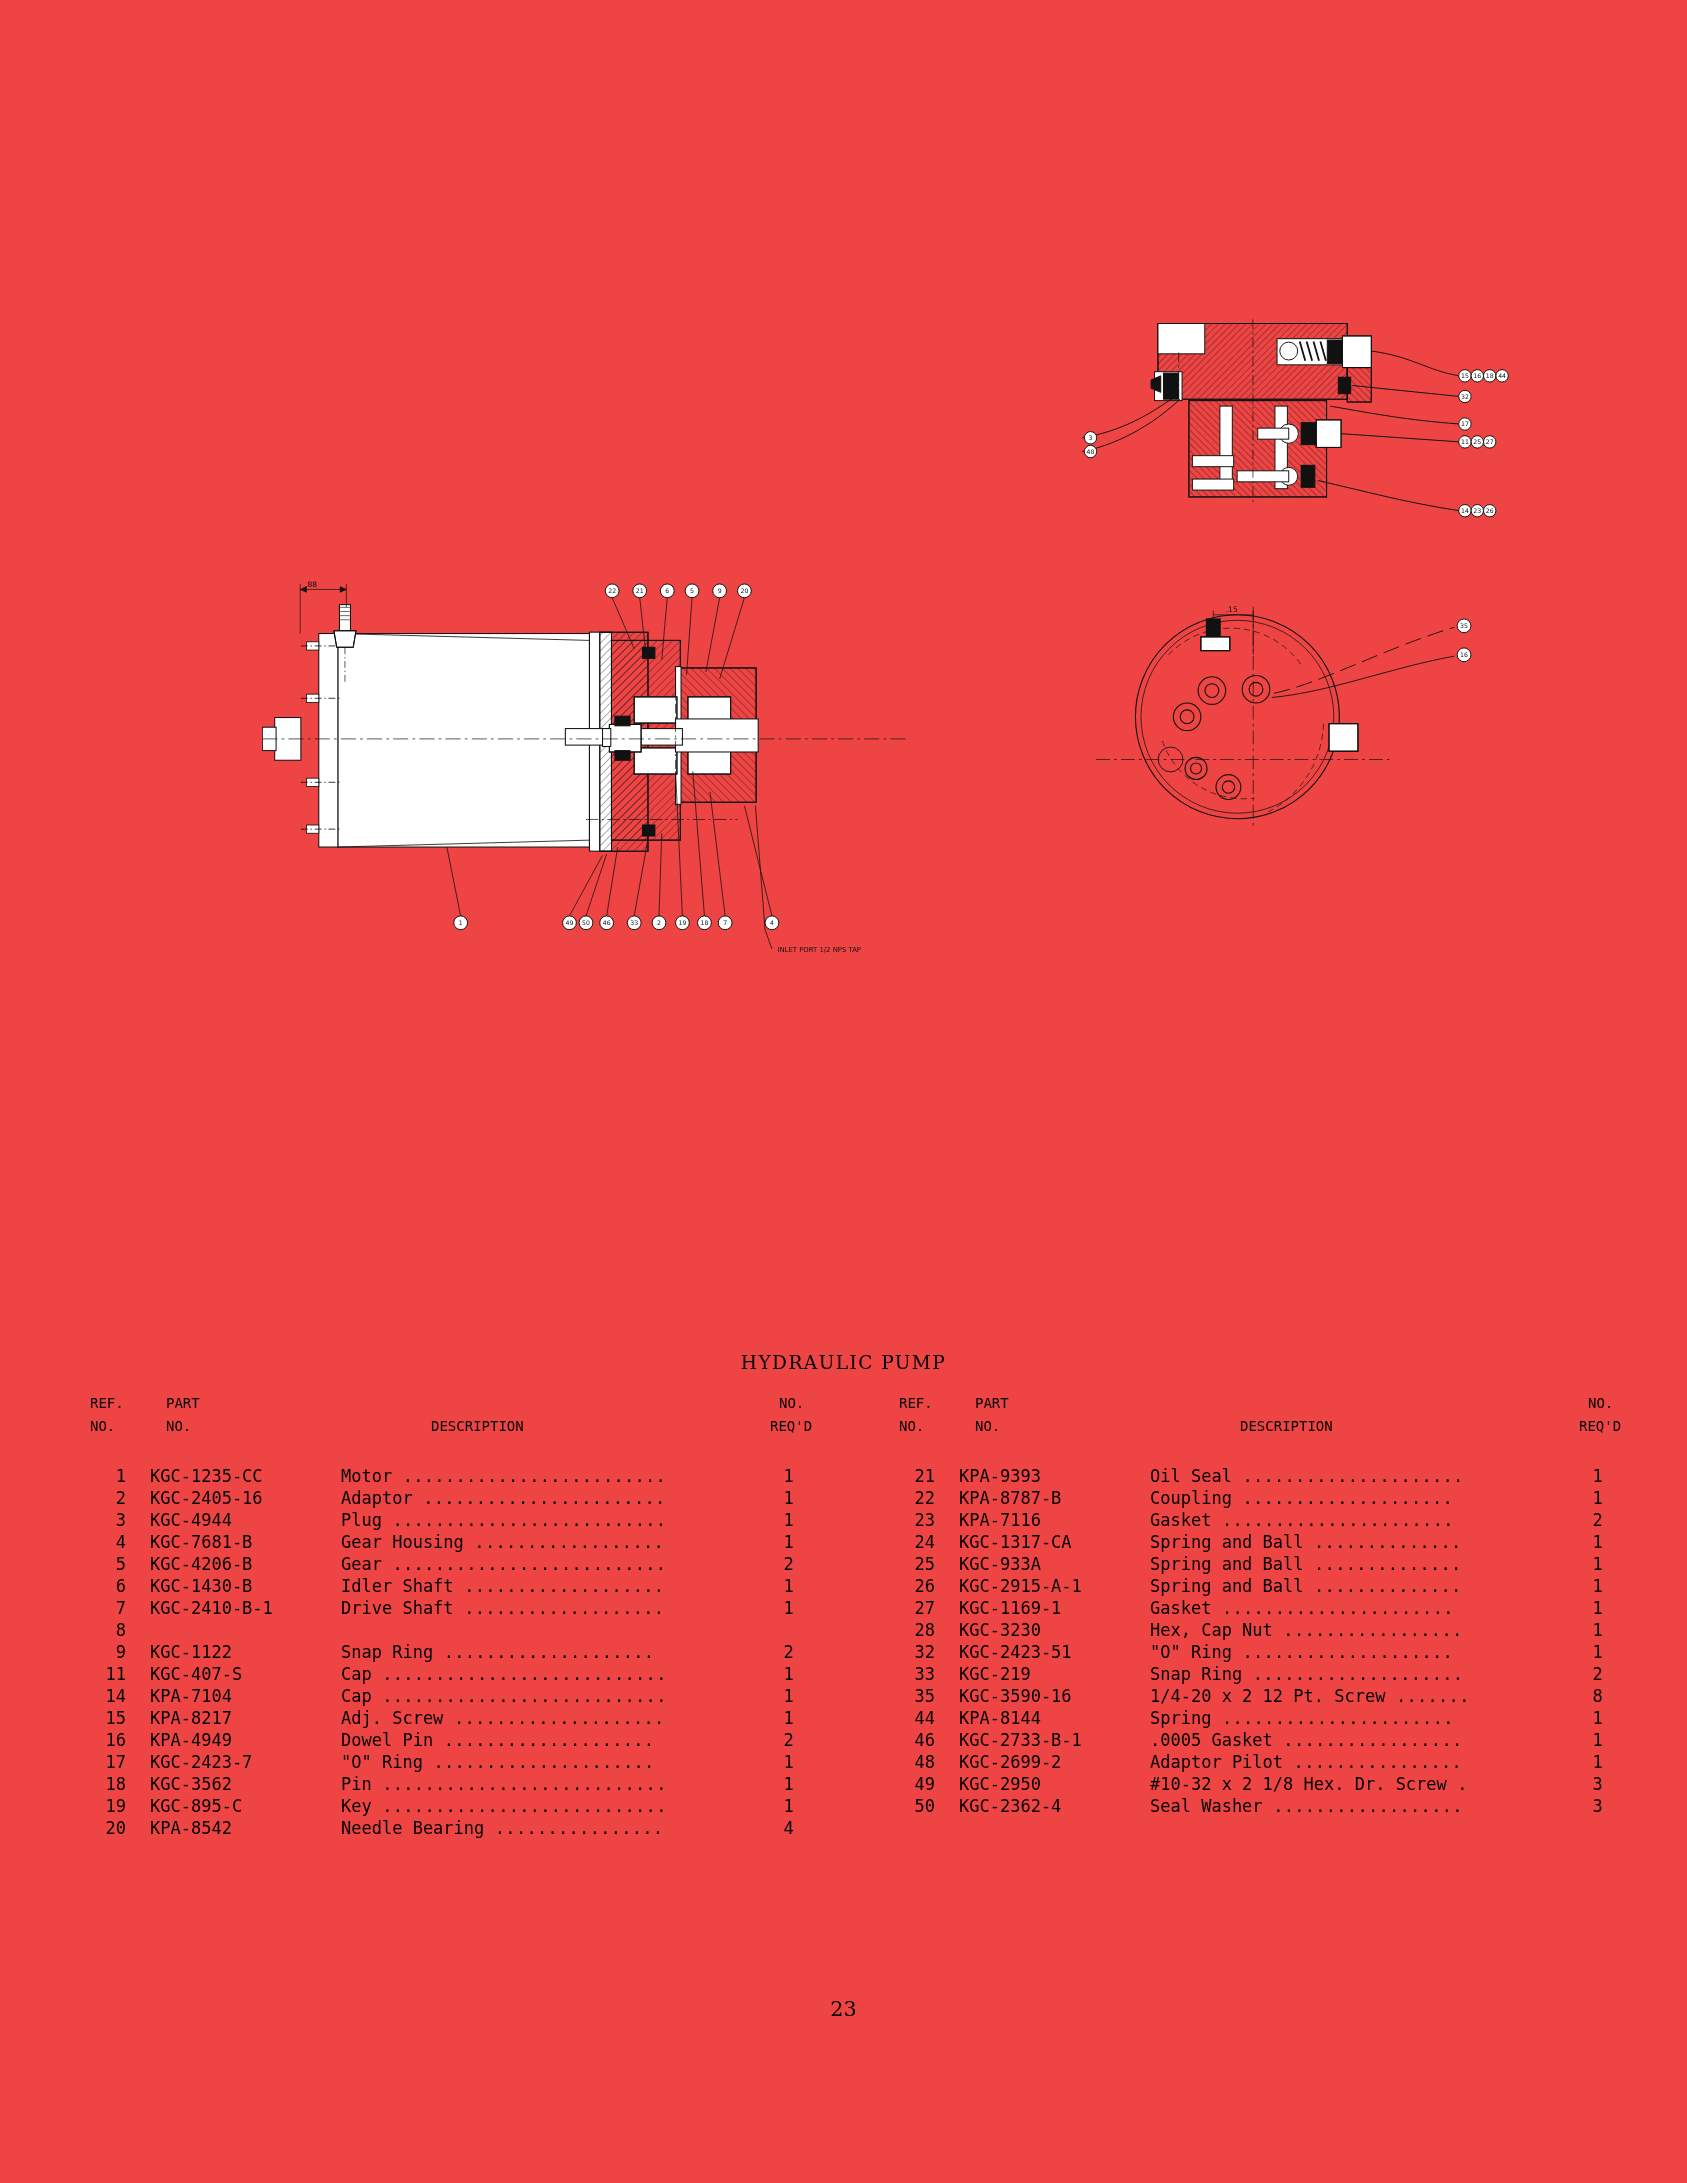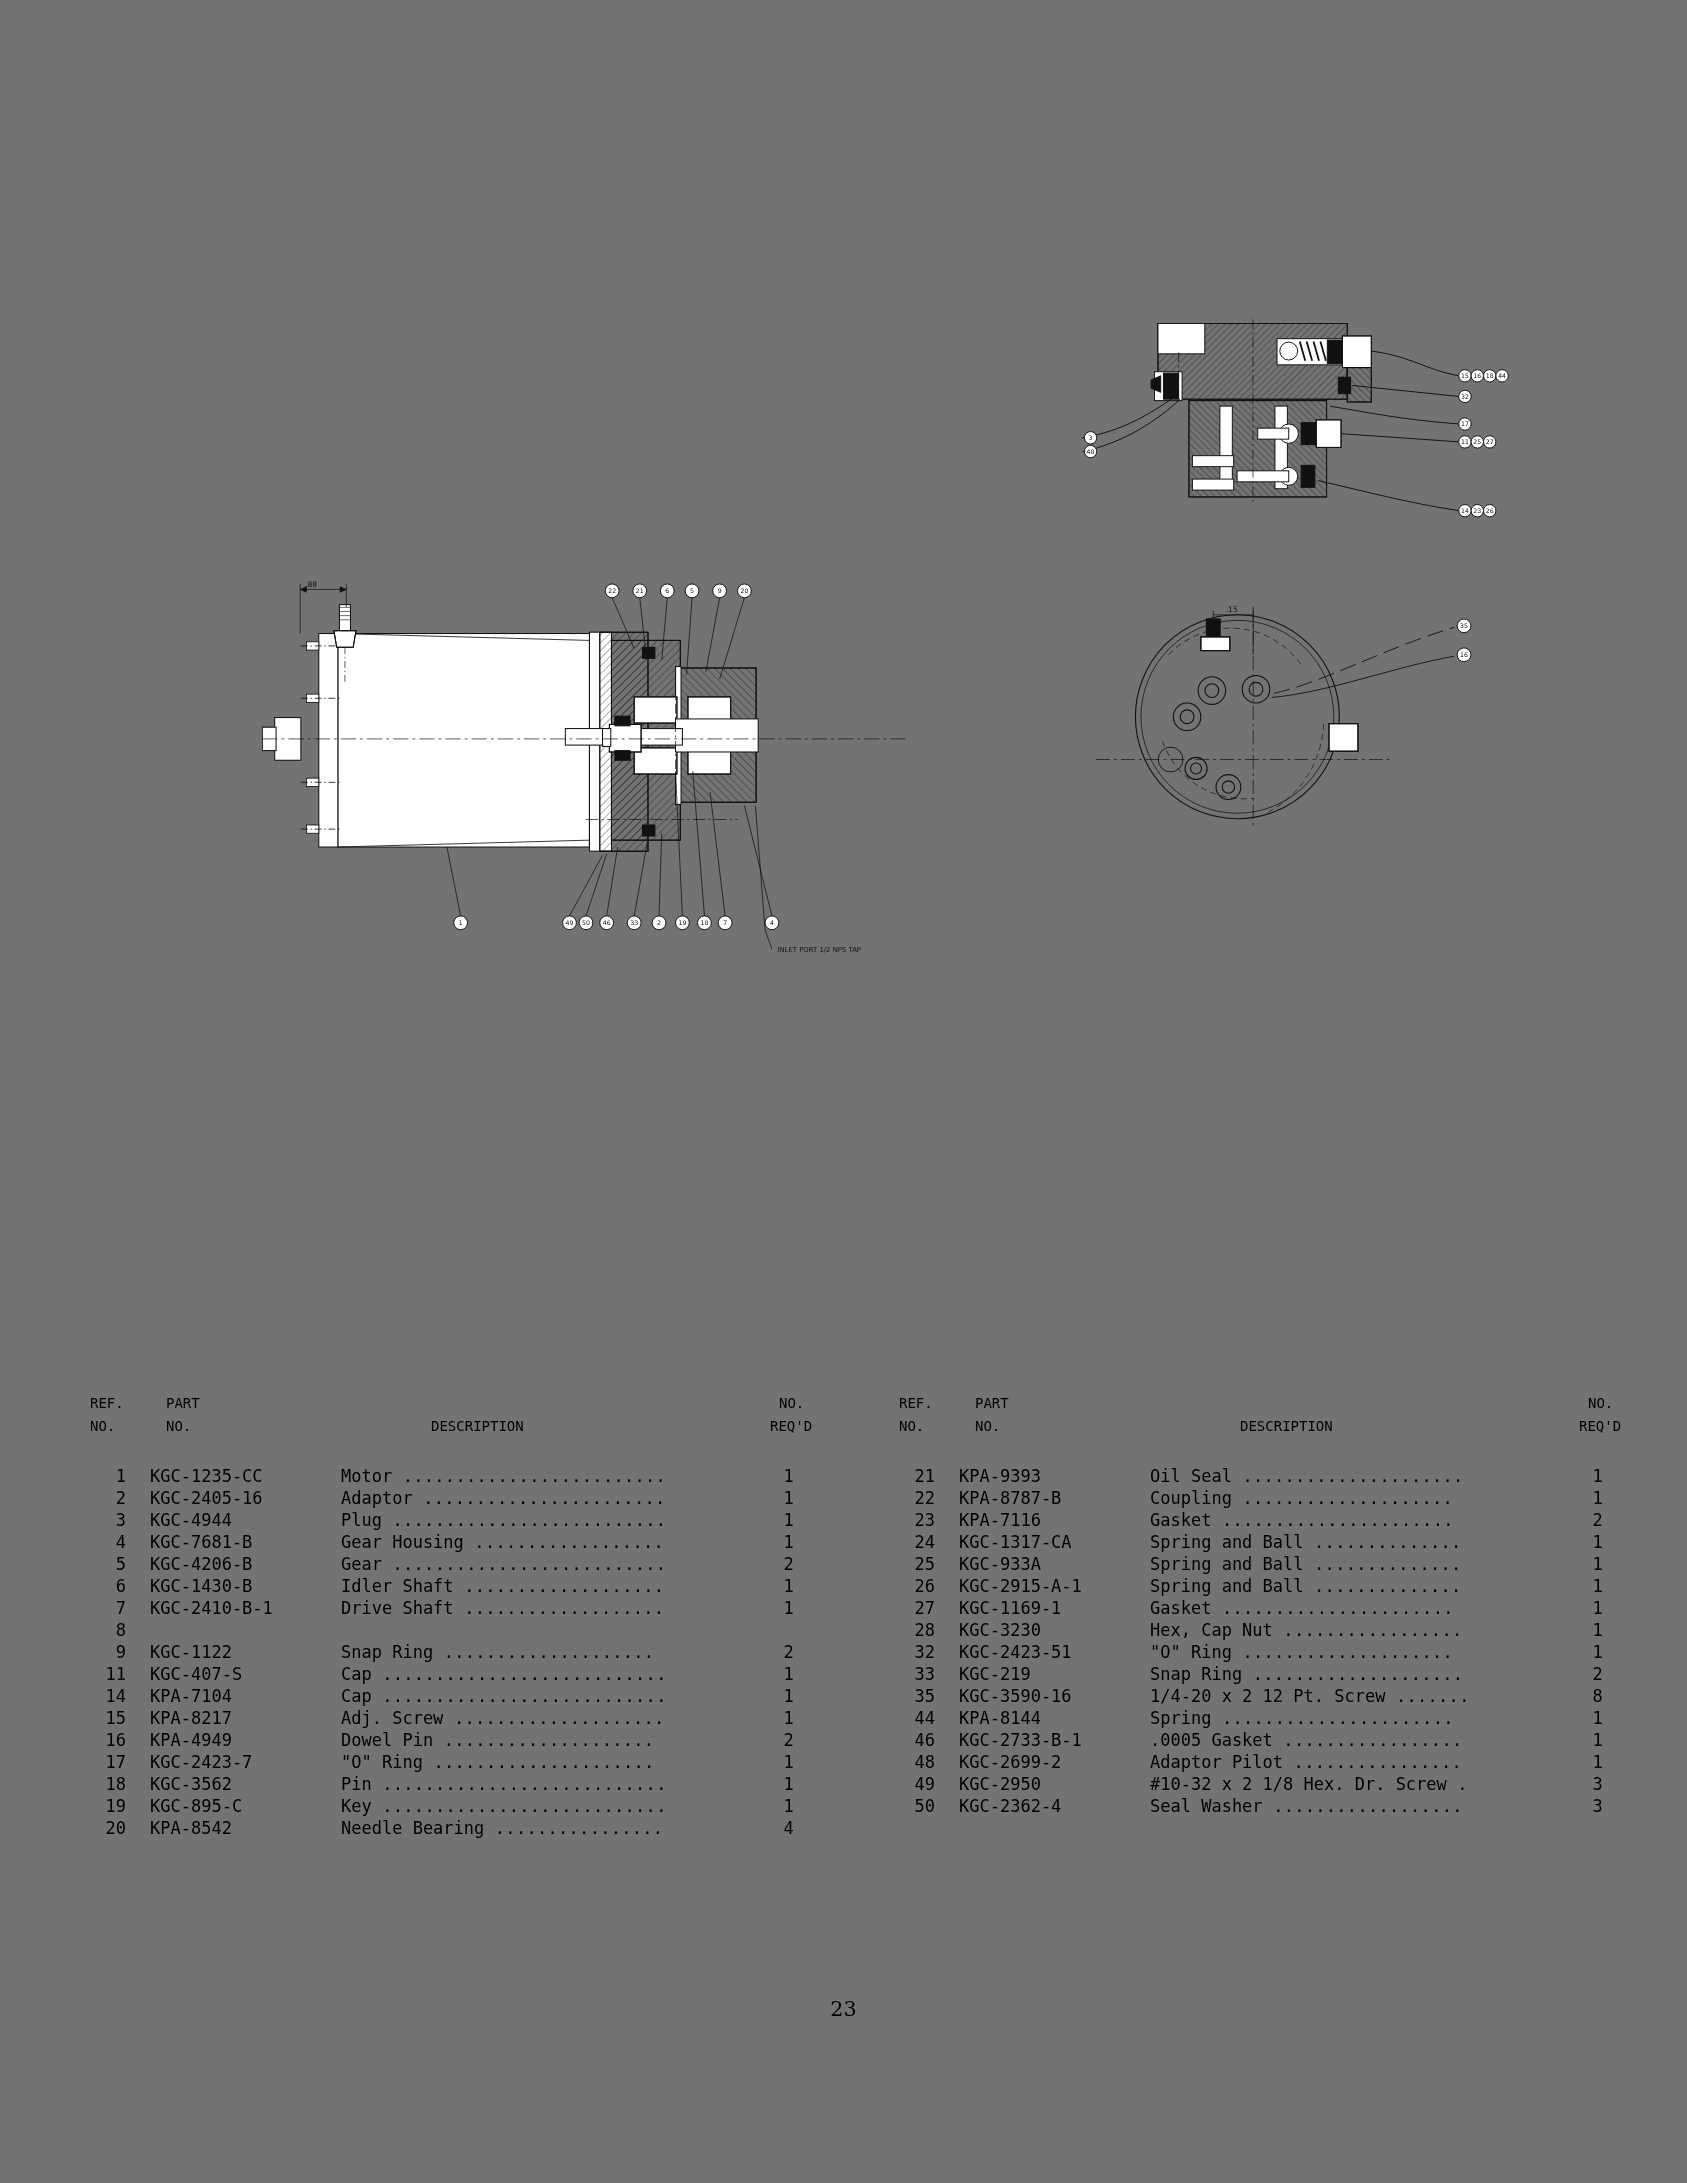--- a/index.html
+++ b/index.html
@@ -1,19 +1,19 @@
 <!DOCTYPE html>
 <html style="font-size:11px"><head>
 <meta charset="utf-8">
 <style>
   html,body{margin:0;padding:0;background:#fff;}
   body{width:1687px;height:2183px;position:relative;
        font-family:"DejaVu Sans Mono","Liberation Mono",monospace;color:#000;
        overflow:hidden;}
-  .page{position:absolute;inset:0;background:#737373;}
+  .page{position:absolute;inset:0;background:#ef4444;}
 
   
   .fig{position:absolute;}
   #fig-main{left:262px;top:544px;width:648px;height:427px;}
   #fig-detail{left:1082px;top:296px;width:441px;height:234px;}
   #fig-endview{left:1096px;top:579px;width:393px;height:248px;}
 
   .fig svg{display:block;width:100%;height:100%;}
 
   
@@ -365,20 +365,21 @@
         </g>
         <g fill="#111" stroke="none">
           <text x="534" y="71">35</text>
             <text x="534" y="113">16</text>
         </g>
       </g>
       <text x="188" y="48" font-family="DejaVu Sans, sans-serif" font-size="11" fill="#111">.15</text>
     </svg>
   </div>
 
+  <div id="assembly-title">HYDRAULIC PUMP</div>
 
   <div id="parts-area">
 
     <div class="col" id="col-left">
       <div class="hdr">
         <span class="h-ref">REF.</span>
         <span class="h-ref2">NO.</span>
         <span class="h-part">PART</span>
         <span class="h-part2">NO.</span>
         <span class="h-desc">DESCRIPTION</span>

